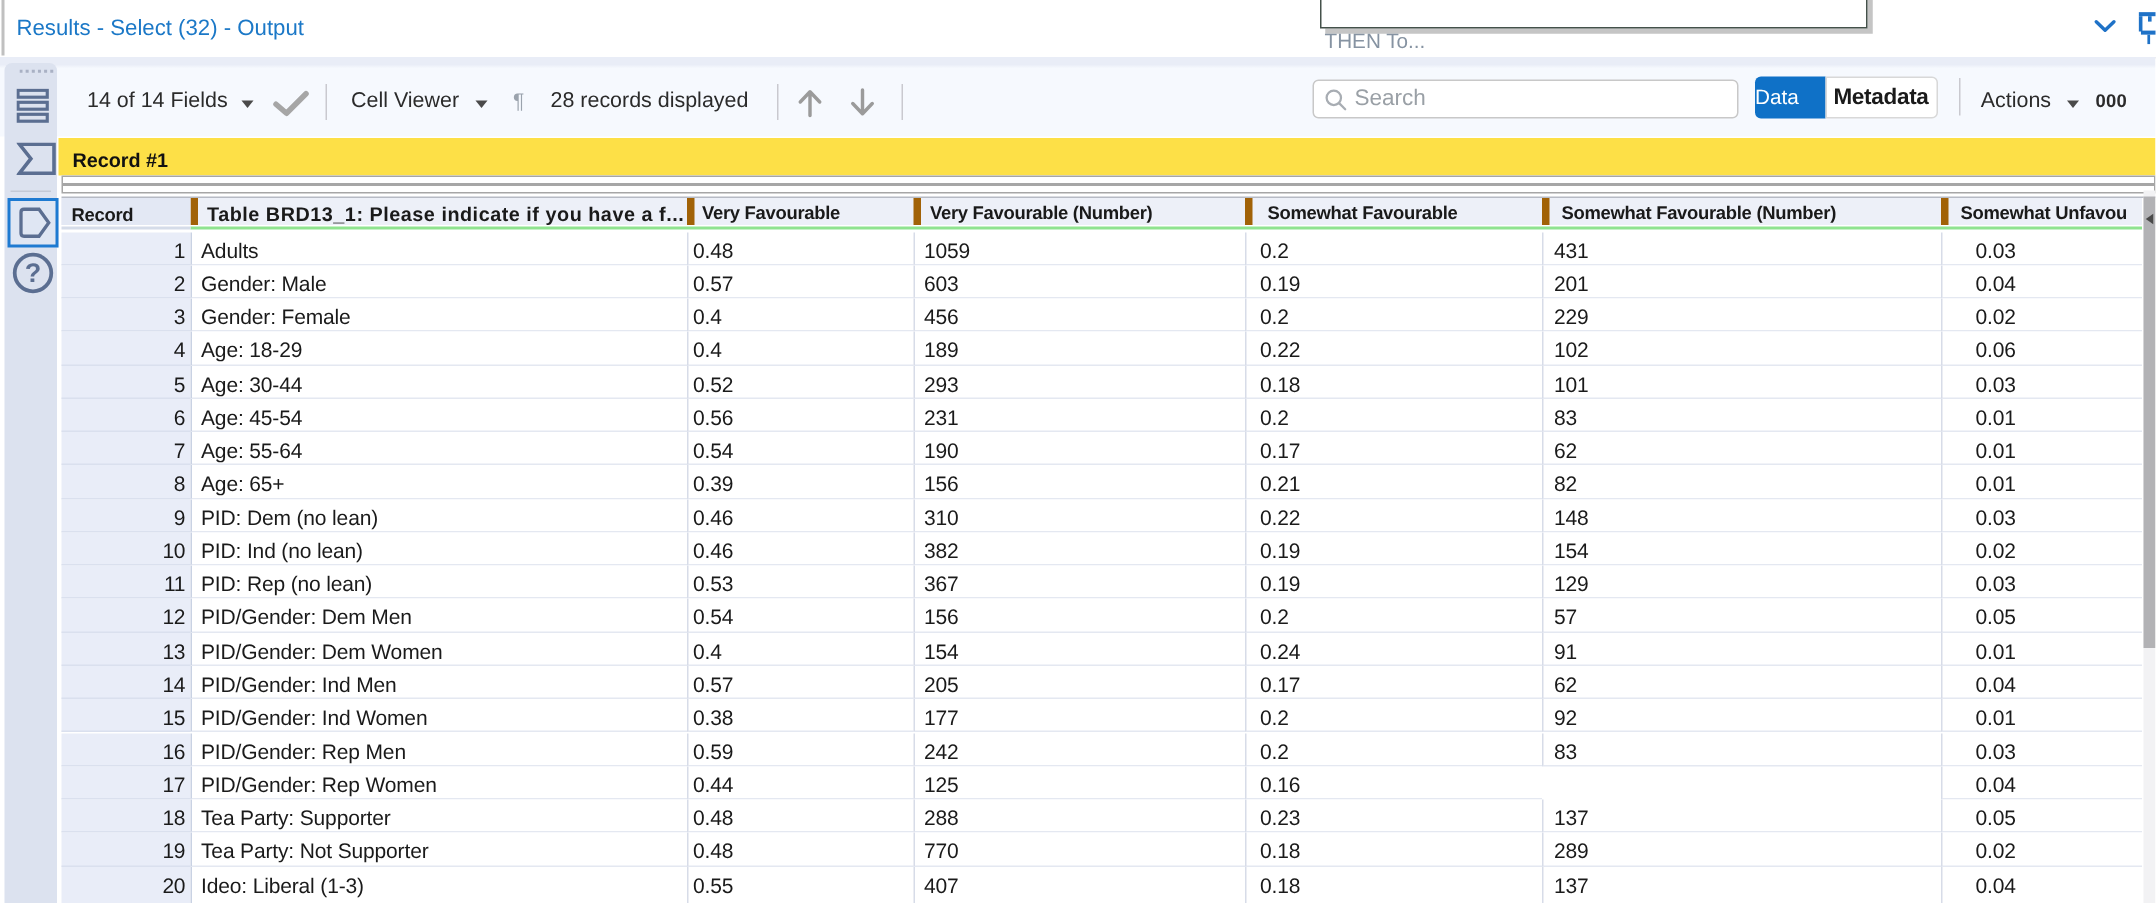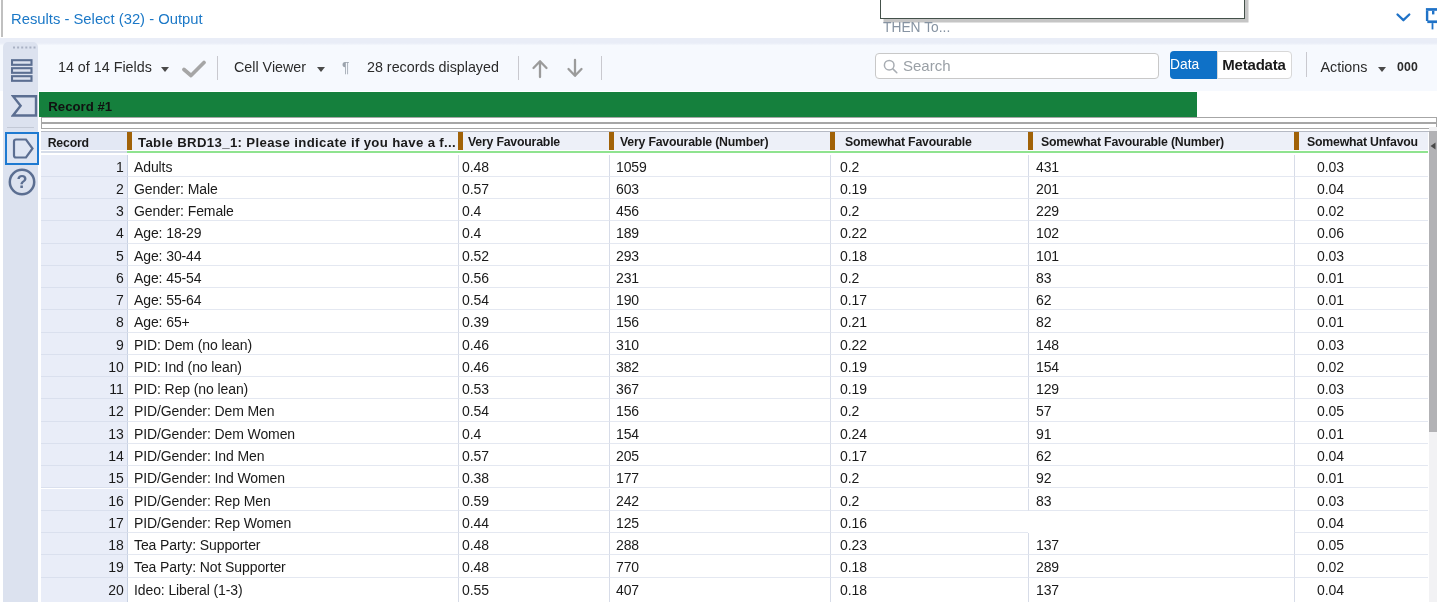--- a/index.html
+++ b/index.html
@@ -24,21 +24,21 @@
 .btn-data { position:absolute; left:1170px; top:13px; width:46.5px; height:28px; background:#0f71c7; border-radius:4px 0 0 4px; color:#fff; font-size:13.8px; text-align:left; line-height:28px; }
 .btn-meta { position:absolute; left:1216.5px; top:13px; width:75px; height:28px; background:#fff; border:1px solid #d8d8d8; border-radius:0 4px 4px 0; color:#1a1a1a; font-size:15px; font-weight:bold; letter-spacing:-0.2px; text-align:center; line-height:26px; }
 
 
 .sidebar { position:absolute; left:3px; top:42px; width:35.3px; height:560px; background:#dce2ef; border-radius:5px 5px 0 0; }
 .sbline { position:absolute; left:4px; right:4px; top:85px; height:1.1px; background:#c3c9d6; }
 .selbox { position:absolute; left:2px; top:89.5px; width:33.5px; height:33.5px; border:2px solid #1e7ad1; background:#dfe6f3; }
 .icon { position:absolute; }
 
 
-.recrow { position:absolute; left:39px; top:92px; width:1158px; height:25px; background:#15803d; }
+.recrow { position:absolute; left:39px; top:92px; width:1398px; height:25px; background:#fde047; }
 .recrow span { position:absolute; left:9.3px; top:7.5px; font-size:13.2px; font-weight:bold; color:#111; line-height:14px; }
 .hscroll { position:absolute; left:41px; top:117px; width:1396px; height:12px; background:#fff; border:1.6px solid #a6a6a6; }
 .hscroll i { position:absolute; left:0; right:0; top:4.3px; height:1.7px; background:#a6a6a6; }
 .hline2 { position:absolute; left:40.5px; top:131.2px; width:1396.5px; height:1.2px; background:#b6bac4; }
 
 
 .ghead { position:absolute; left:40.5px; top:132.4px; width:1387.5px; height:18.1px; background:#edf0f8; }
 .ghead .hc { position:absolute; top:0; height:18.1px; line-height:21.3px; font-size:12.3px; font-weight:bold; color:#1a1a1a; white-space:nowrap; overflow:hidden; text-overflow:ellipsis; border-left:5px solid #a16207; letter-spacing:-0.2px; }
 .greenline { position:absolute; left:127px; top:150.5px; width:1301px; height:2.5px; background:#8fe38f; }
 .recline { position:absolute; left:40.5px; top:150.5px; width:86.5px; height:2.5px; background:#d5dce9; }

